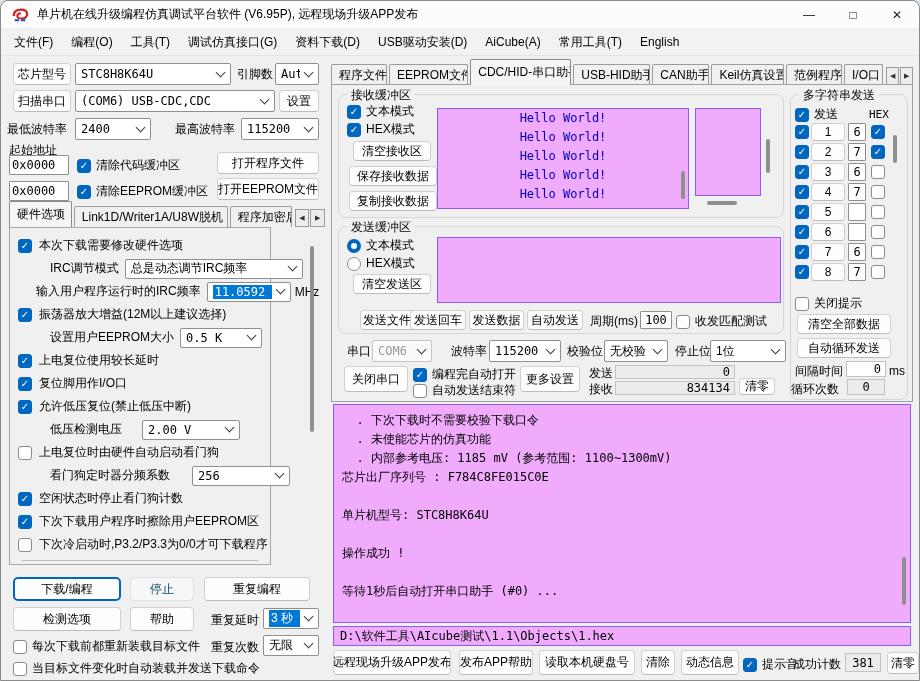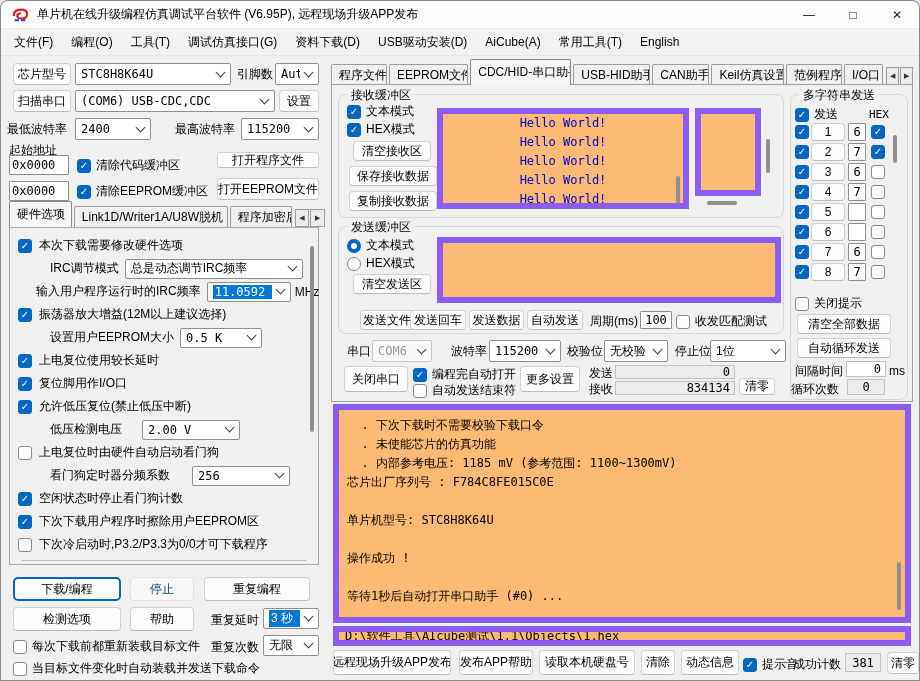--- a/index.html
+++ b/index.html
@@ -22,21 +22,21 @@
 .chev{flex:none;width:7px;height:7px;border-right:1.4px solid #3c3c3c;border-bottom:1.4px solid #3c3c3c;transform:rotate(45deg);margin:-4px 1px 0 5px}
 .sel{background:#0078d7;color:#fff;padding:0 2px}
 .cb{width:14px;height:14px;border:1px solid #8a8a8a;border-radius:3px;background:#fff;display:inline-flex;align-items:center;justify-content:center;flex:none}
 .cb.on{background:#0067c0;border-color:#0067c0}
 .cb.on::after{content:"✓";color:#fff;font-size:10px;line-height:1}
 .radio{width:14px;height:14px;border:1px solid #8a8a8a;border-radius:50%;background:#fff;flex:none}
 .radio.on{border:4px solid #0067c0}
 .gbox{position:absolute;border:1px solid #d6d6d6;border-radius:8px}
 .gleg{position:absolute;top:-8px;left:8px;background:#f0f0f0;padding:0 4px;white-space:nowrap}
 .panel{position:absolute;border:1px solid #a0a0a0;background:#f0f0f0}
-.ta{position:absolute;background:#fdba74;border:6px solid #8b5cf6;overflow:hidden}
+.ta{position:absolute;background:#f0abfc;border:1px solid #8b5cf6;overflow:hidden}
 .tabs{position:absolute;display:flex;align-items:flex-end}
 .tab{height:21px;display:flex;align-items:center;padding:0 7px;background:#f0f0f0;border:1px solid #9c9c9c;border-bottom:none;border-radius:2px 2px 0 0;margin-right:2px;white-space:nowrap;overflow:hidden}
 .tab.on{height:26px;background:#f5f5f5;border-color:#8a8a8a;z-index:5}
 .spin{width:15px;height:18px;border:1px solid #9c9c9c;background:#ececec;display:flex;align-items:center;justify-content:center;font-size:7px;color:#333;margin-left:1px}
 .vthumb{position:absolute;width:4px;border-radius:2px;background:#8f8f8f}
 .hthumb{position:absolute;height:4px;border-radius:2px;background:#8f8f8f}
 input.tin{position:absolute;border:1px solid #8f8f8f;border-radius:1px;font-family:"DejaVu Sans Mono",monospace;font-size:12px;padding:0 2px;background:#fff;outline:none}
 .counter{position:absolute;background:#ececec;border:1px solid #c2c2c2;font-family:"DejaVu Sans Mono",monospace;font-size:12px;display:flex;align-items:center;padding:0 4px}
 .hwpanel{position:absolute;border:1px solid #a8a8a8;background:#f0f0f0;padding-top:6px}
 .hrow{display:flex;align-items:center;height:23px;padding-left:8px;white-space:nowrap}
@@ -107,38 +107,38 @@
     <span class="val mono">115200</span>
       <span class="chev"></span>
   </div>
 
   <span class="lbl" style="left:8px;top:142px">起始地址</span>
   <input class="tin" style="left: 8px; top: 154px; width: 60px; height: 20px;" value="0x0000">
   <div class="fr" style="left:76px;top:156px">
     <span class="cb on"></span>
     <span>清除代码缓冲区</span>
   </div>
-  <div class="btn" style="left:216px;top:151px;width:102px;height:16px">打开程序文件</div>
+  <div class="btn" style="left:216px;top:151px;width:102px;height:22px">打开程序文件</div>
 
   <input class="tin" style="left: 8px; top: 180px; width: 60px; height: 20px;" value="0x0000">
   <div class="fr" style="left:76px;top:182px">
     <span class="cb on"></span>
     <span>清除EEPROM缓冲区</span>
   </div>
   <div class="btn" style="left:216px;top:177px;width:102px;height:22px">打开EEPROM文件</div>
 
   <div class="tabs" style="left:8px;top:202px;height:24px;width:316px">
     <span class="tab on">硬件选项</span>
     <span class="tab">Link1D/Writer1A/U8W脱机</span>
     <span class="tab" style="max-width:62px">程序加密后</span>
     <span class="spin">◀</span>
     <span class="spin">▶</span>
   </div>
 
-  <div class="hwpanel" style="left:8px;top:226px;width:310px;height:338px">
+  <div class="hwpanel" style="left:8px;top:226px;width:262px;height:338px">
     <div class="hrow">
       <span class="cb on"></span>
       <span>本次下载需要修改硬件选项</span>
     </div>
     <div class="hrow" style="padding-left:40px">
       <span>IRC调节模式</span>
       <div class="combo" style="width:178px">
         <span class="val">总是动态调节IRC频率</span>
           <span class="chev"></span>
       </div>

